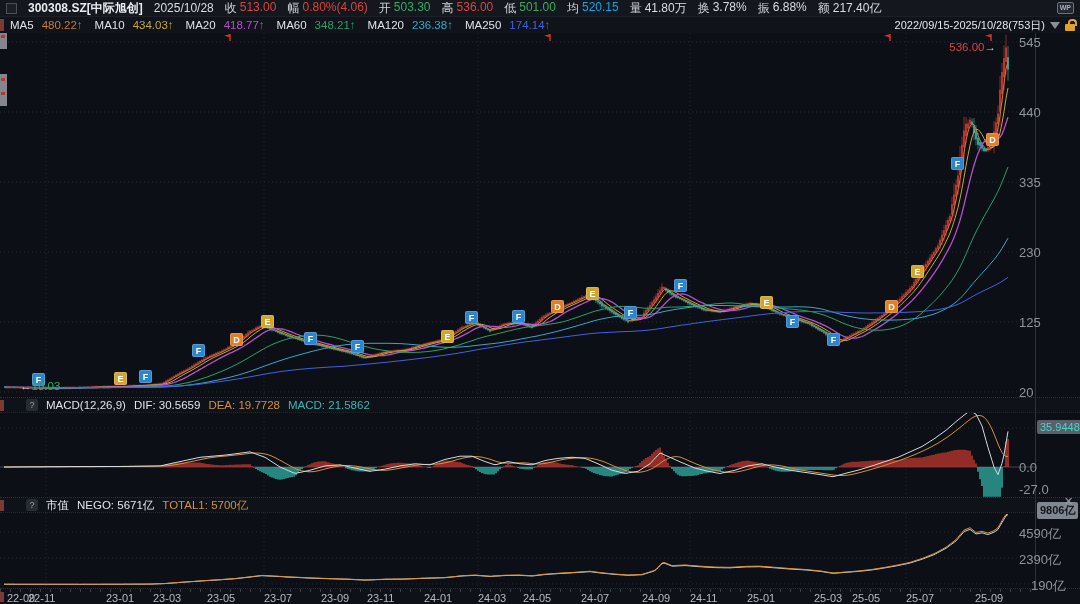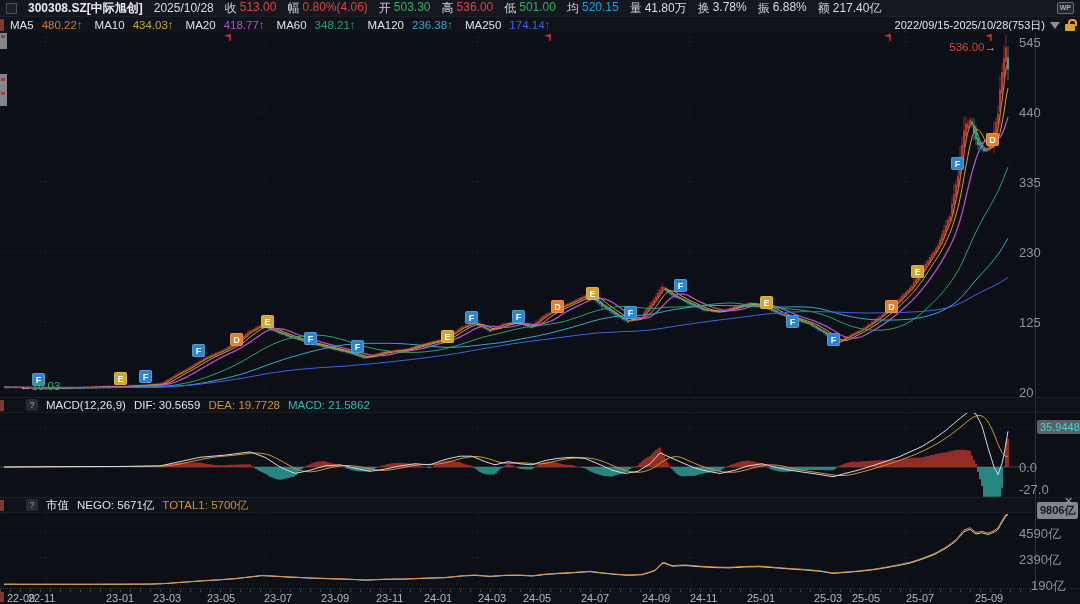--- a/index.html
+++ b/index.html
@@ -1706,21 +1706,21 @@
   <div id="time-axis">
     <span class="ta-edge"></span>
     <div class="ticks"></div>
   <span class="time-label" style="left: 7px;">22-09</span>
       <span class="time-label" style="left: 28px; text-align: right;">22-11</span>
       <span class="time-label" style="left: 94px; margin-left: 12px;">23-01</span>
       <span class="time-label" style="left: 153px;">23-03</span>
       <span class="time-label" style="left: 207px;">23-05</span>
       <span class="time-label" style="left: 264px;">23-07</span>
       <span class="time-label" style="left: 321px;">23-09</span>
-      <span class="time-label" style="left: 376px;">23-11</span>
+      <span class="time-label" style="left: 367px;">23-11</span>
       <span class="time-label" style="left: 424px;">24-01</span>
       <span class="time-label" style="left: 478px;">24-03</span>
       <span class="time-label" style="left: 523px;">24-05</span>
       <span class="time-label" style="left: 581px;">24-07</span>
       <span class="time-label" style="left: 642px;">24-09</span>
       <span class="time-label" style="left: 690px;">24-11</span>
       <span class="time-label" style="left: 747px;">25-01</span>
       <span class="time-label" style="left: 814px;">25-03</span>
       <span class="time-label" style="left: 852px;">25-05</span>
       <span class="time-label" style="left: 906px;">25-07</span>

